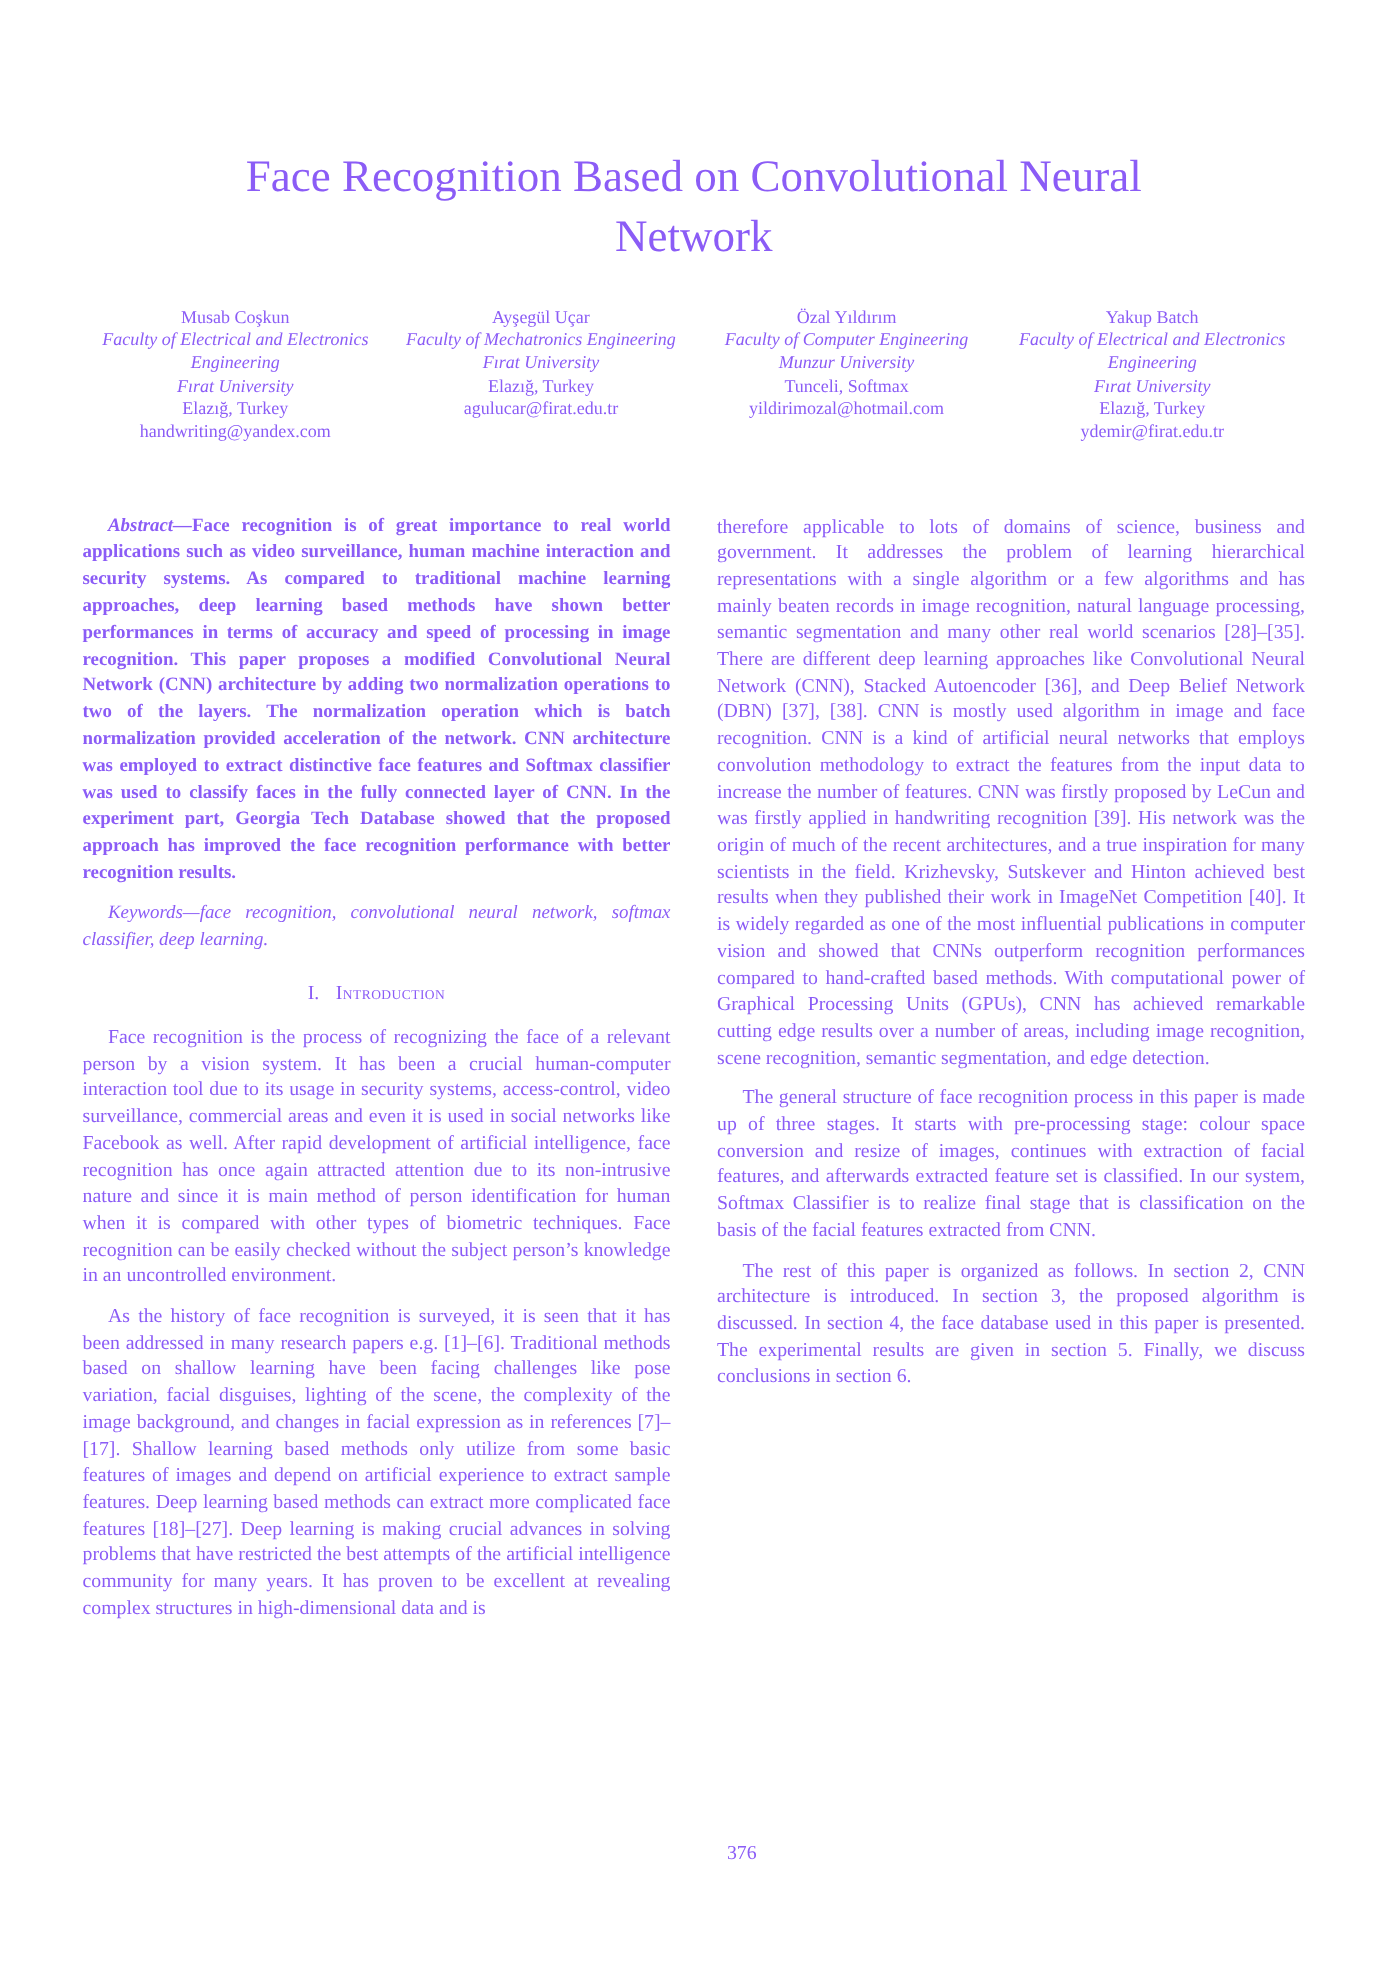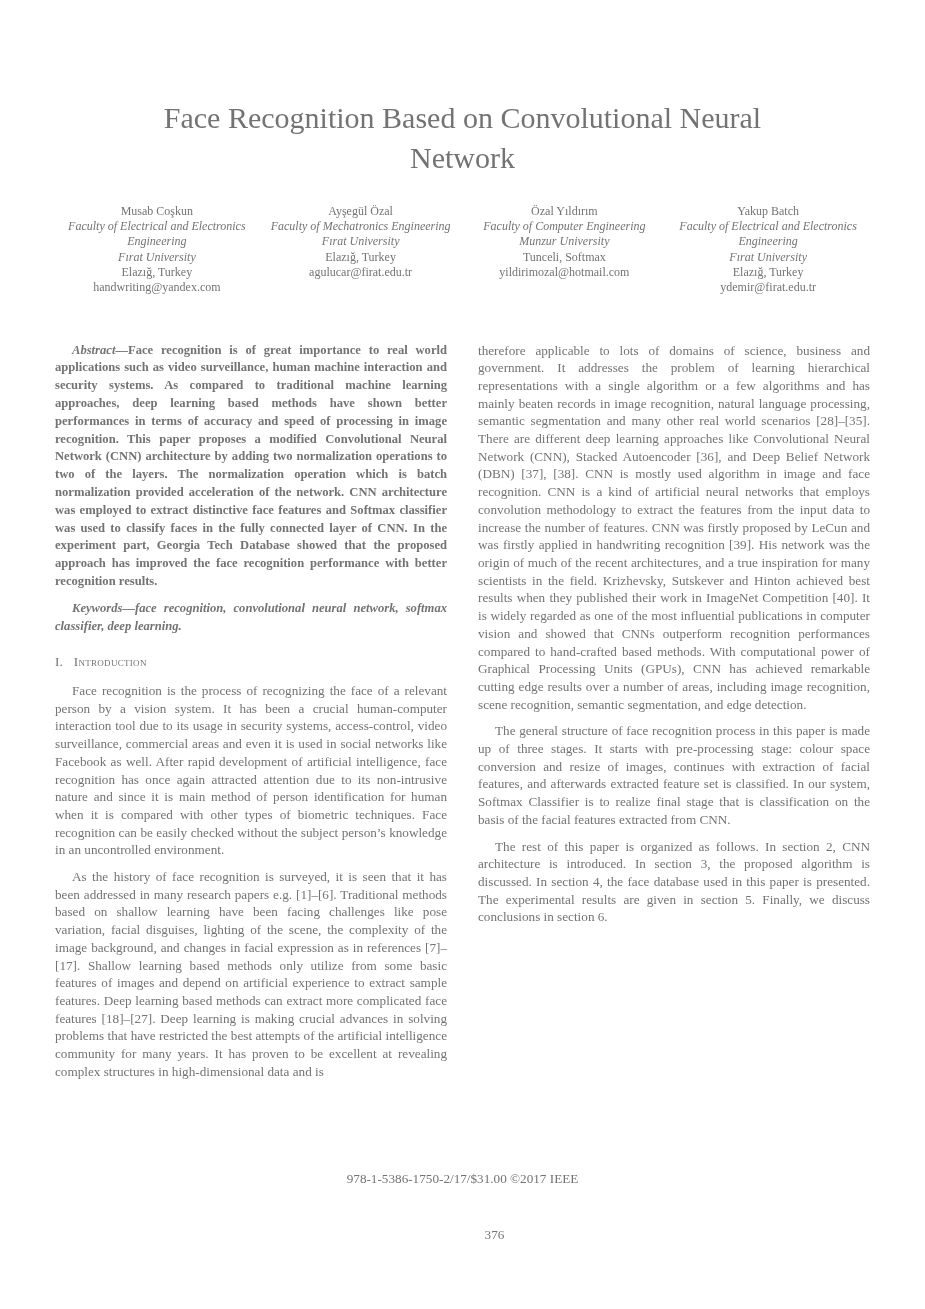--- a/index.html
+++ b/index.html
@@ -1,21 +1,21 @@
 <!DOCTYPE html>
 <html><head>
 <meta charset="utf-8">
 <style>
   html, body { margin: 0; padding: 0; background: #ffffff; }
   .page {
     position: relative;
     width: 925px;
     height: 1309px;
     background: #ffffff;
-    color: #737373;
+    color: #8b5cf6;
     font-family: "Liberation Serif", serif;
     overflow: hidden;
   }
   .title {
     margin: 0 auto;
     padding-top: 98px;
     max-width: 640px;
     text-align: center;
     font-size: 30px;
     font-weight: 400;
@@ -47,27 +47,28 @@
   .col { width: 399px; }
   p { margin: 0 0 9px 0; text-indent: 17px; }
   p.no-indent { text-indent: 0; }
   .abstract {
     font-weight: bold;
     font-size: 12.6px;
     line-height: 17.8px;
   }
   .abstract .run-in { font-style: italic; }
   .keywords {
-    font-weight: bold;
+    font-weight: normal;
     font-style: italic;
     font-size: 12.6px;
     line-height: 17.8px;
   }
   .section-heading {
     margin: 18px 0 11px 0;
+    text-align: center;
     font-size: 13.2px;
     font-weight: 400;
   }
   .section-heading .sec-num { margin-right: 11px; }
   .section-heading .sec-title { font-variant: small-caps; letter-spacing: 0.3px; }
   .footer-copyright {
     position: absolute;
     top: 1171px;
     left: 0;
     width: 100%;
@@ -93,21 +94,21 @@
 
   <div class="authors">
     <div class="author">
       <div>Musab Coşkun</div>
       <div class="affil">Faculty of Electrical and Electronics Engineering</div>
       <div class="affil">Fırat University</div>
       <div>Elazığ, Turkey</div>
       <div>handwriting@yandex.com</div>
     </div>
     <div class="author">
-      <div>Ayşegül Özal</div>
+      <div>Ayşegül Uçar</div>
       <div class="affil">Faculty of Mechatronics Engineering</div>
       <div class="affil">Fırat University</div>
       <div>Elazığ, Turkey</div>
       <div>agulucar@firat.edu.tr</div>
     </div>
     <div class="author">
       <div>Özal Yıldırım</div>
       <div class="affil">Faculty of Computer Engineering</div>
       <div class="affil">Munzur University</div>
       <div>Tunceli, Softmax</div>
@@ -133,16 +134,15 @@
     </div>
 
     <div class="col">
       <p class="body-para no-indent">therefore applicable to lots of domains of science, business and government. It addresses the problem of learning hierarchical representations with a single algorithm or a few algorithms and has mainly beaten records in image recognition, natural language processing, semantic segmentation and many other real world scenarios [28]–[35]. There are different deep learning approaches like Convolutional Neural Network (CNN), Stacked Autoencoder [36], and Deep Belief Network (DBN) [37], [38]. CNN is mostly used algorithm in image and face recognition. CNN is a kind of artificial neural networks that employs convolution methodology to extract the features from the input data to increase the number of features. CNN was firstly proposed by LeCun and was firstly applied in handwriting recognition [39]. His network was the origin of much of the recent architectures, and a true inspiration for many scientists in the field. Krizhevsky, Sutskever and Hinton achieved best results when they published their work in ImageNet Competition [40]. It is widely regarded as one of the most influential publications in computer vision and showed that CNNs outperform recognition performances compared to hand-crafted based methods. With computational power of Graphical Processing Units (GPUs), CNN has achieved remarkable cutting edge results over a number of areas, including image recognition, scene recognition, semantic segmentation, and edge detection.</p>
       <p class="body-para">The general structure of face recognition process in this paper is made up of three stages. It starts with pre-processing stage: colour space conversion and resize of images, continues with extraction of facial features, and afterwards extracted feature set is classified. In our system, Softmax Classifier is to realize final stage that is classification on the basis of the facial features extracted from CNN.</p>
       <p class="body-para">The rest of this paper is organized as follows. In section 2, CNN architecture is introduced. In section 3, the proposed algorithm is discussed. In section 4, the face database used in this paper is presented. The experimental results are given in section 5. Finally, we discuss conclusions in section 6.</p>
     </div>
 
   </div>
 
-  <div class="footer-copyright">978-1-5386-1750-2/17/$31.00 ©2017 IEEE</div>
   <div class="footer-page-number">376</div>
 
 </div>
 
 </body></html>

